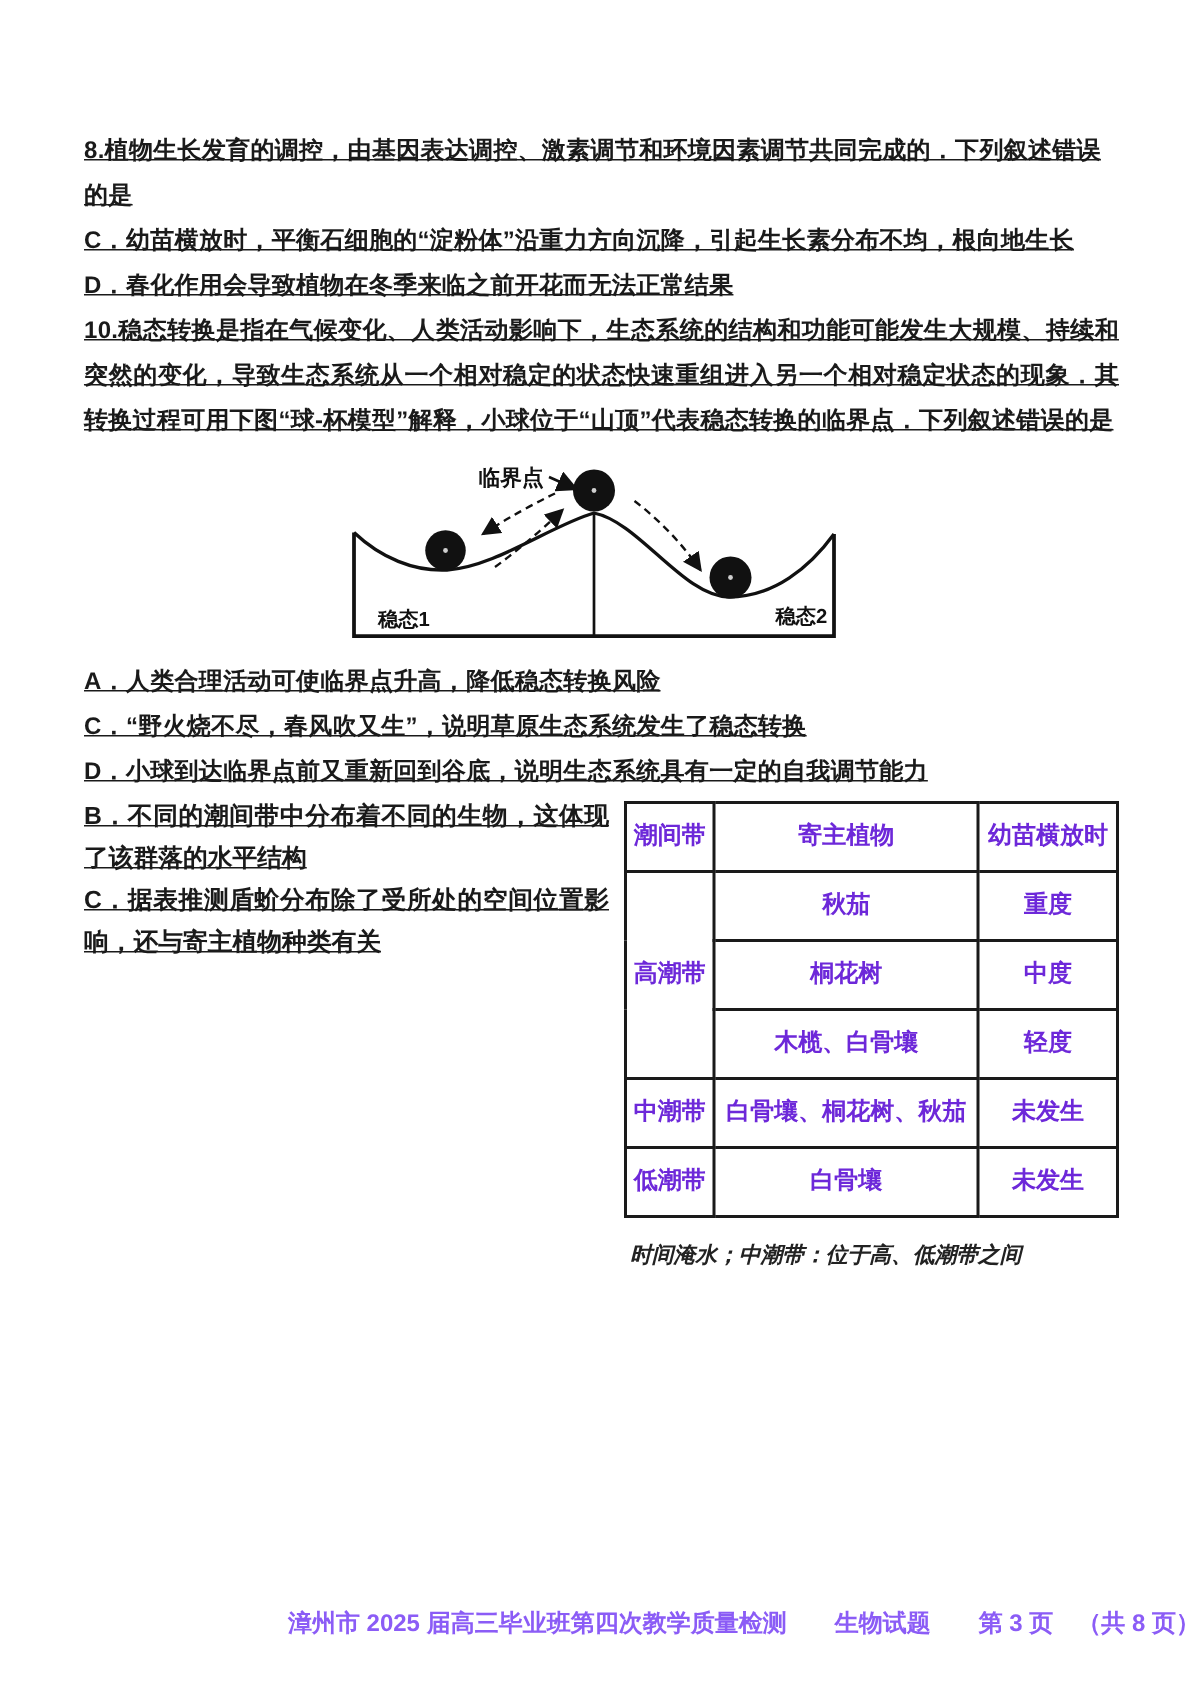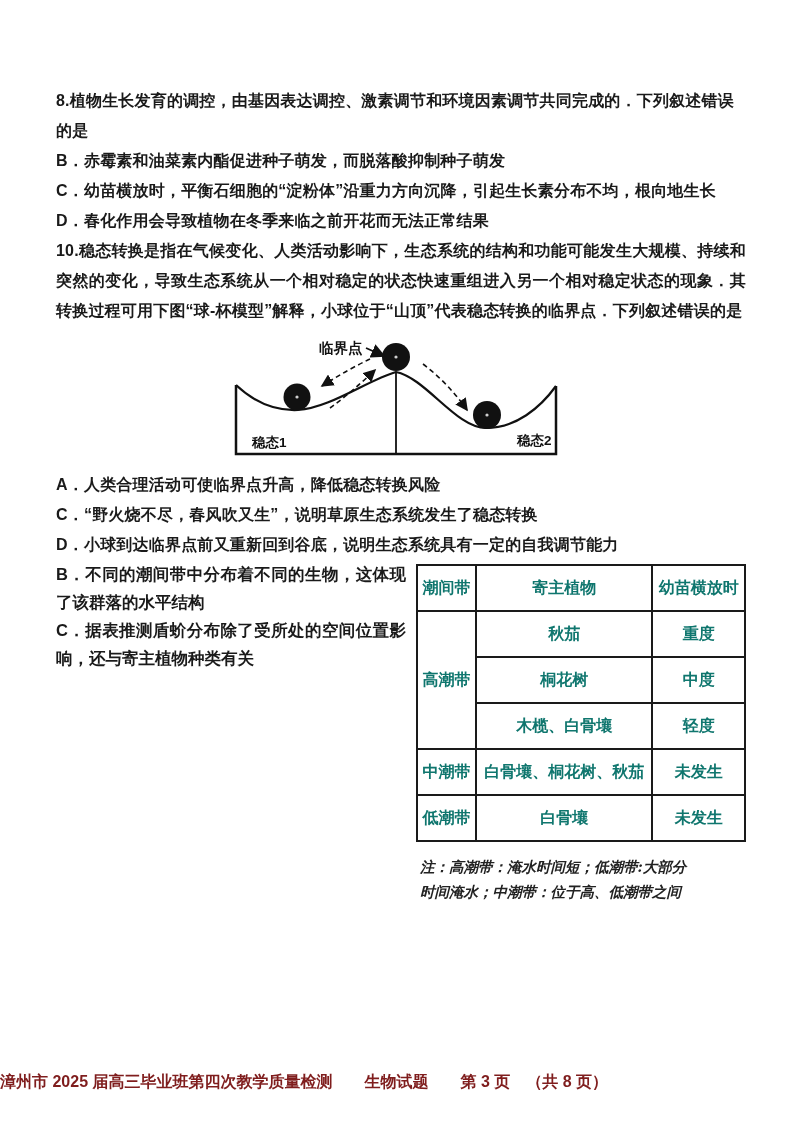--- a/index.html
+++ b/index.html
@@ -2,50 +2,49 @@
 <html><head>
 <meta charset="utf-8">
 <style>
   html,body{margin:0;padding:0;background:#fff;}
   body{
     width:800px;height:1131px;overflow:hidden;position:relative;
     font-family:"Liberation Sans",sans-serif;
     color:#1a1a1a;font-weight:700;
   }
   .page{padding:86px 54px 0 56px;}
-  p{margin:0;}
+  p{margin:0;text-decoration:underline;}
   .line{font-size:16px;line-height:30px;letter-spacing:0.2px;}
   .stem-just{text-align:justify;}
   .diagram-wrap{margin:2px 0 0 168px;width:345px;height:140px;}
   svg text{font-family:"Liberation Sans",sans-serif;font-weight:700;fill:#111;}
   
   .q11{font-size:16.5px;line-height:28px;}
   .q11-right{float:right;width:330px;margin:4px 0 4px 10px;}
   table.zone-table{border-collapse:collapse;width:100%;text-align:center;font-size:16px;}
   table.zone-table th,table.zone-table td{
-    border:2px solid #1a1a1a;padding:8px 3px;font-weight:700;color:#0f766e;
+    border:2px solid #1a1a1a;padding:8px 3px;font-weight:700;color:#6d28d9;
   }
   .table-note{
     font-family:"DejaVu Serif",serif;font-style:italic;font-weight:700;
     font-size:14.5px;line-height:25px;margin-top:12px;padding-left:4px;color:#222;
   }
   .footer{
     position:absolute;left:0;top:1072px;width:100%;
-    text-align:left;font-size:16px;font-weight:700;color:#7f1d1d;
+    text-align:right;font-size:16px;font-weight:700;color:#8b5cf6;
   }
   .sp{height:2px;}
 </style>
 </head>
 <body>
 
 <div class="page">
 
   <div>
     <p class="line">8.植物生长发育的调控，由基因表达调控、激素调节和环境因素调节共同完成的．下列叙述错误的是</p>
-    <p class="line">B．赤霉素和油菜素内酯促进种子萌发，而脱落酸抑制种子萌发</p>
     <p class="line">C．幼苗横放时，平衡石细胞的“淀粉体”沿重力方向沉降，引起生长素分布不均，根向地生长</p>
     <p class="line">D．春化作用会导致植物在冬季来临之前开花而无法正常结果</p>
   </div>
 
 
   <div>
     <p class="line stem-just">10.稳态转换是指在气候变化、人类活动影响下，生态系统的结构和功能可能发生大规模、持续和突然的变化，导致生态系统从一个相对稳定的状态快速重组进入另一个相对稳定状态的现象．其转换过程可用下图“球-杯模型”解释，小球位于“山顶”代表稳态转换的临界点．下列叙述错误的是</p>
 
     <div class="diagram-wrap">
       <svg width="345" height="140" viewBox="0 0 345 140">
@@ -120,21 +119,20 @@
           <td>未发生</td>
         </tr>
         <tr>
           <td>低潮带</td>
           <td>白骨壤</td>
           <td>未发生</td>
         </tr>
       </tbody>
         </table>
       <div class="table-note">
-        <div>注：高潮带：淹水时间短；低潮带:大部分</div>
         <div>时间淹水；中潮带：位于高、低潮带之间</div>
       </div>
     </div>
 
     <p class="stem-just">B．不同的潮间带中分布着不同的生物，这体现了该群落的水平结构</p>
     <p class="stem-just">C．据表推测盾蚧分布除了受所处的空间位置影响，还与寄主植物种类有关</p>
 
   </div>
 
 </div>

